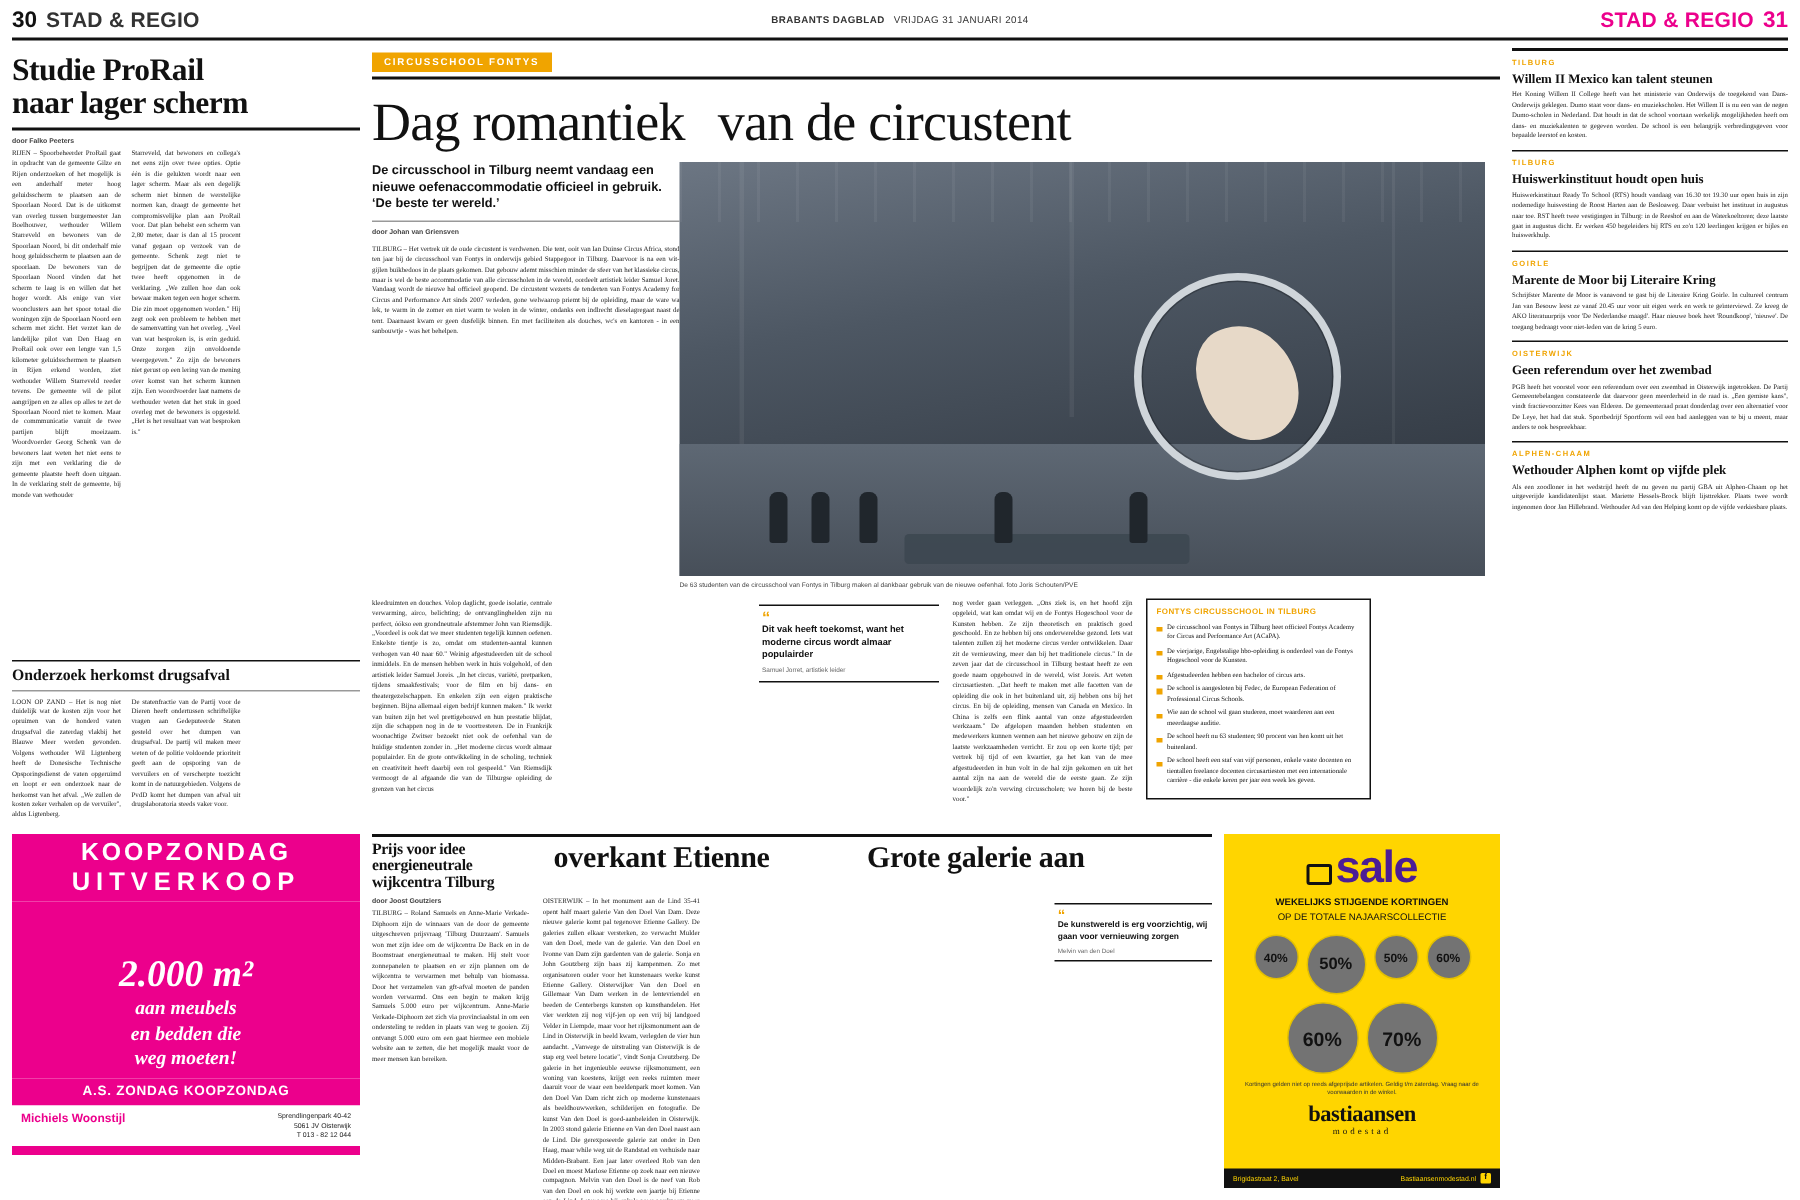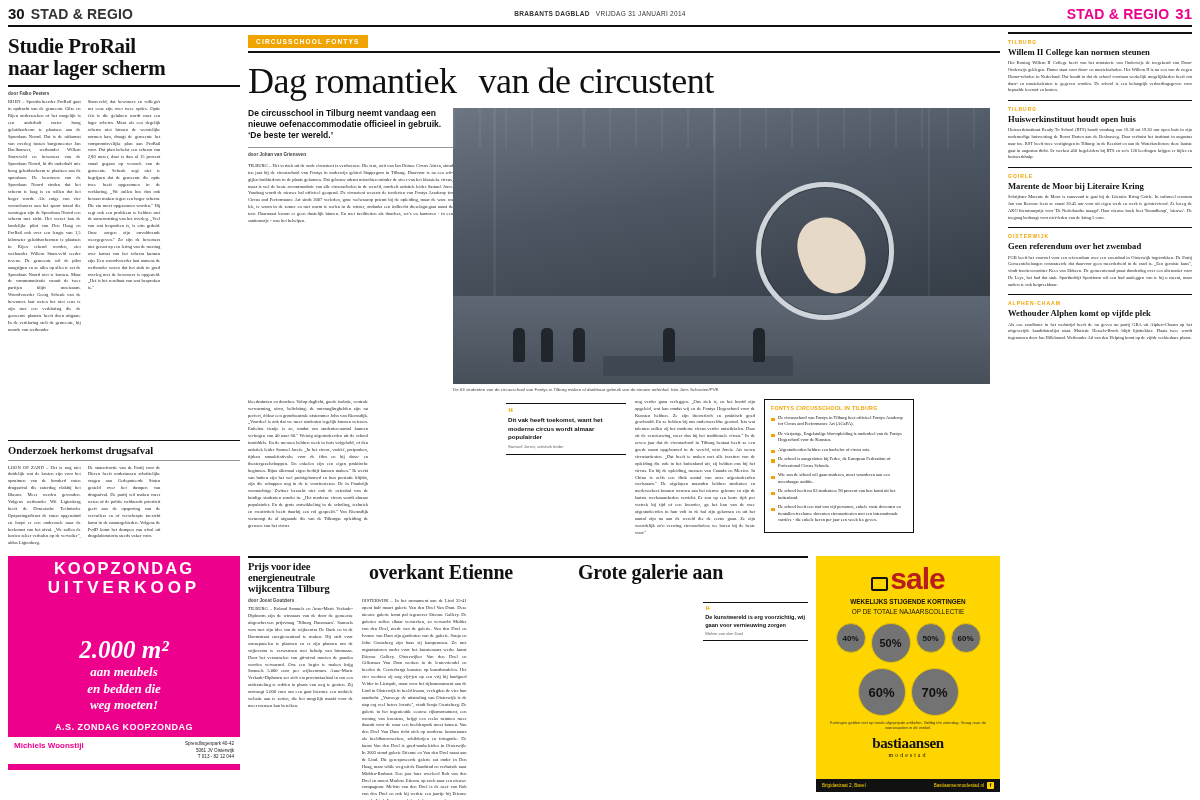--- a/index.html
+++ b/index.html
@@ -207,21 +207,21 @@
   .lower-cols { display:flex; gap:9px; margin-top:4px; }
   .lc { width:112px; }
 
   
   .ad-right {
     position:absolute; left:816px; top:556px; width:184px; height:236px;
     background:#ffd500; overflow:hidden;
   }
   .sale-word {
     font-family:"Liberation Sans", sans-serif; font-weight:bold;
-    font-size:30px; color:#b91c1c; letter-spacing:-1px; text-align:center;
+    font-size:30px; color:#4c1d95; letter-spacing:-1px; text-align:center;
     padding-top:6px;
   }
   .sale-word .cart {
     display:inline-block; width:17px; height:14px; border:2.5px solid #111;
     border-radius:2px; margin-right:2px; position:relative; vertical-align:-2px;
   }
   .sale-sub {
     font-family:"Liberation Sans", sans-serif; font-weight:bold;
     font-size:6.4px; text-align:center; color:#111; line-height:1.25;
     padding:2px 6px 0;
@@ -499,21 +499,21 @@
         <span class="fb">f</span>
       </span>
     </div>
   </div>
 
   <div class="rail">
     <div class="rail-rule"></div>
 
     <div class="rail-item">
       <div class="rail-kicker">TILBURG</div>
-      <div class="rail-head">Willem II College kan normen steunen</div>
+      <div class="rail-head">Willem II Mexico kan talent steunen</div>
       <div class="rail-body">Het Koning Willem II College heeft van het ministerie van Onderwijs de toegekend van Dans-Onderwijs geklegen. Dumo staat voor dans- en muziekscholen. Het Willem II is nu een van de negen Dumo-scholen in Nederland. Dat houdt in dat de school voortaan werkelijk mogelijkheden heeft om dans- en muziekalenten te gegeven worden. De school is een belangrijk verbredingsgeven voor bepaalde leerstof en kosten.</div>
     </div>
     <div class="rail-sep"></div>
 
     <div class="rail-item">
       <div class="rail-kicker">TILBURG</div>
       <div class="rail-head">Huiswerkinstituut houdt open huis</div>
       <div class="rail-body">Huiswerkinstituut Ready To School (RTS) houdt vandaag van 16.30 tot 19.30 uur open huis in zijn nodemedige huisvesting de Roost Harten aan de Besloaweg. Daar verbuist het instituut in augustus naar toe. RST heeft twee vestigingen in Tilburg: in de Reeshof en aan de Waterkoeltoren; deze laatste gaat in augustus dicht. Er werken 450 begeleiders bij RTS en zo'n 120 leerlingen krijgen er bijles en huiswerkhulp.</div>
     </div>
     <div class="rail-sep"></div>

